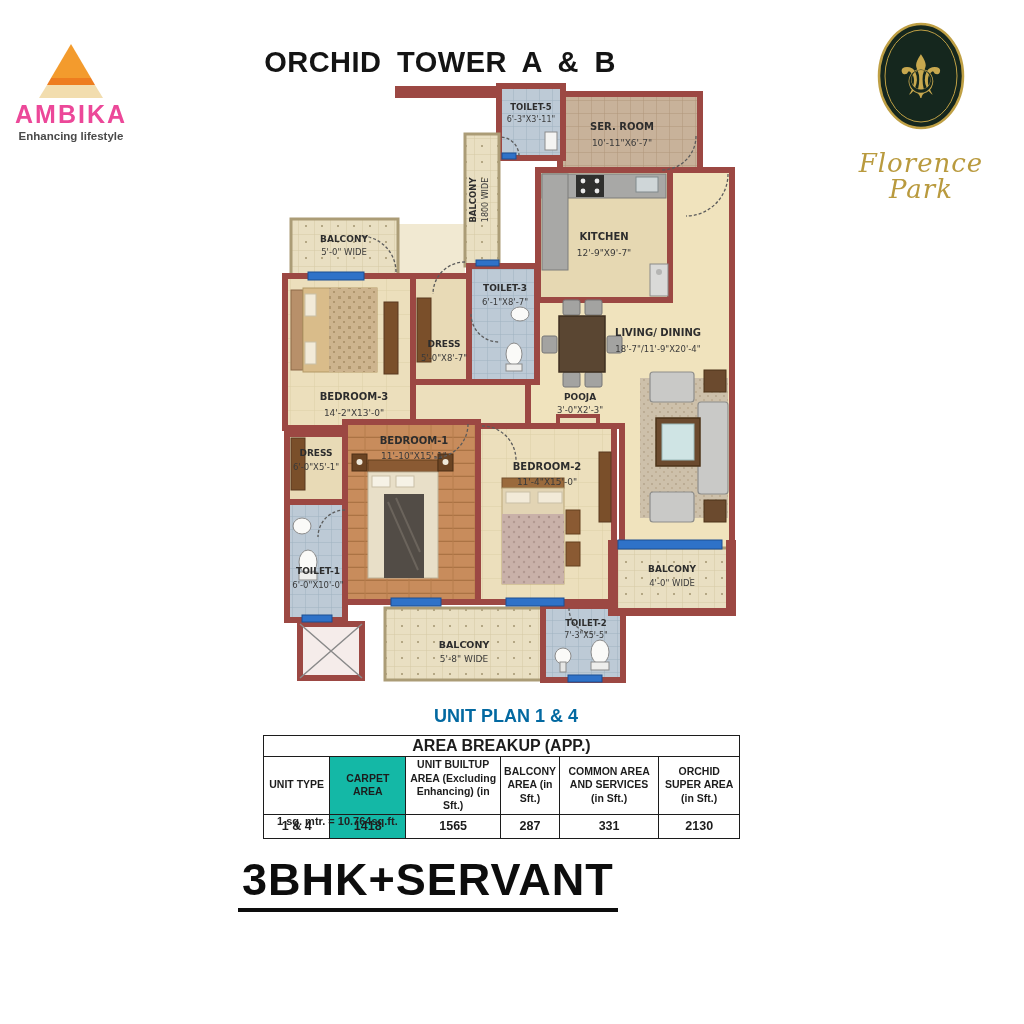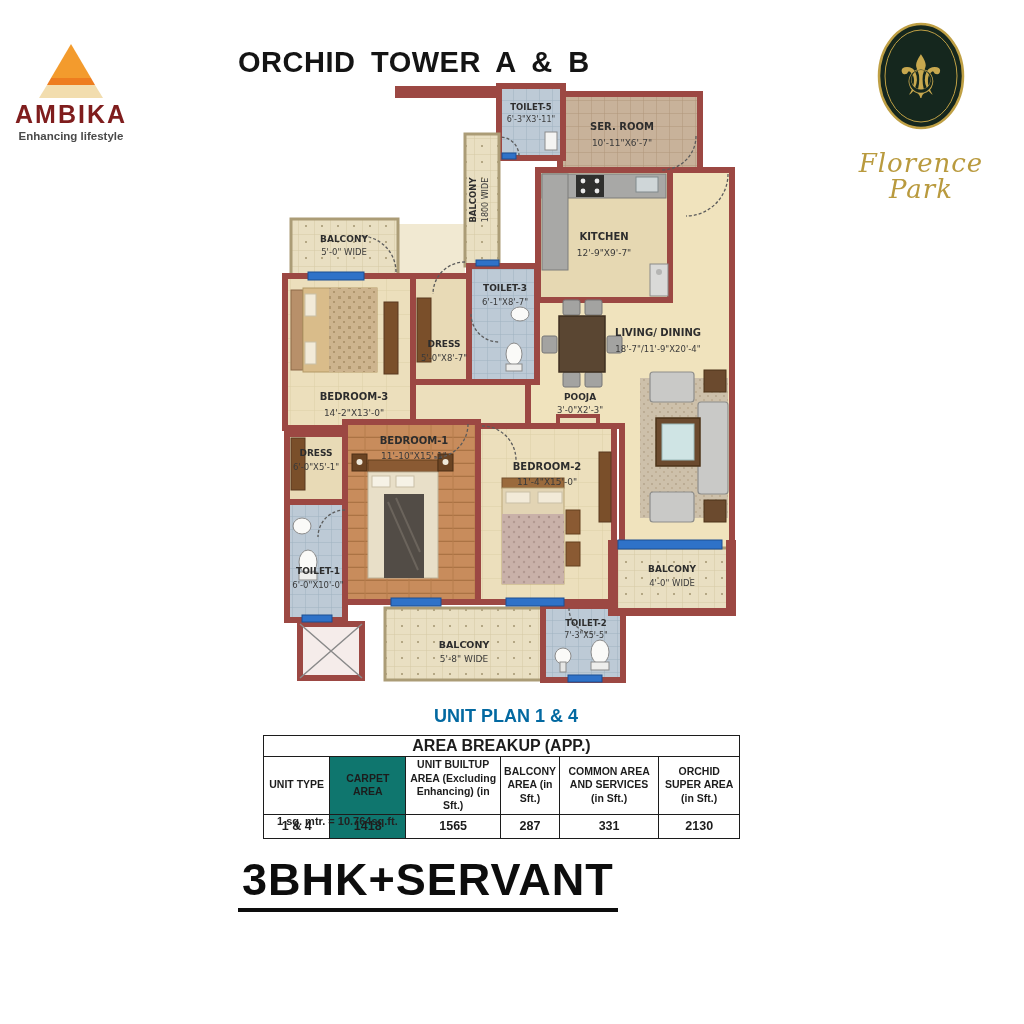--- a/index.html
+++ b/index.html
@@ -2,45 +2,45 @@
 <html><head>
 <meta charset="utf-8">
 <style>
   html,body{margin:0;padding:0;background:#ffffff;}
   .page{position:relative;width:1024px;height:1024px;background:#fff;overflow:hidden;
         font-family:"Liberation Sans", sans-serif;color:#1a1a1a;}
 
   
   .ambika{position:absolute;left:6px;top:44px;width:130px;text-align:center;}
   .ambika .tri{display:block;margin:0 auto;}
-  .ambika .name{font-size:25px;font-weight:800;color:#7f1d1d;letter-spacing:2px;line-height:1;margin-top:2px;}
+  .ambika .name{font-size:25px;font-weight:800;color:#ec4899;letter-spacing:2px;line-height:1;margin-top:2px;}
   .ambika .tag{font-size:11.5px;font-weight:700;color:#4a4a4a;margin-top:3px;}
 
-  .main-title{position:absolute;left:238px;top:46px;width:404px;
+  .main-title{position:absolute;left:238px;top:46px;width:404px;text-align:center;
               font-size:29px;font-weight:800;color:#141414;word-spacing:7px;letter-spacing:.5px;}
 
   .florence{position:absolute;left:826px;top:20px;width:190px;text-align:center;}
   .florence .script{font-family:"DejaVu Serif", serif;font-style:italic;font-size:26px;
                     color:#b99a3e;letter-spacing:1px;line-height:1;margin-top:14px;}
 
   
   .plan-wrap{position:absolute;left:266px;top:74px;width:484px;height:642px;}
   .plan-wrap svg{display:block;}
   text.rm{font-family:"DejaVu Sans", sans-serif;fill:#2d2d2d;font-weight:600;}
   text.dm{font-family:"DejaVu Sans", sans-serif;fill:#3a3a3a;font-weight:500;}
 
   
   .unitplan-title{position:absolute;left:268px;top:706px;width:476px;text-align:center;
                   font-size:18px;font-weight:800;color:#0369a1;}
   .area-table{position:absolute;left:263px;top:735px;width:477px;border-collapse:collapse;
               font-size:10.5px;color:#1c1c1c;}
   .area-table td,.area-table th{border:1.6px solid #1c1c1c;text-align:center;padding:1px 3px;}
   .area-table .cap{font-weight:700;height:17px;font-size:16px;}
   .area-table th{font-weight:600;height:42px;line-height:1.3;}
-  .area-table .green{background:#0f766e;}
+  .area-table .green{background:#14b8a6;}
   .area-table .val{font-size:12.5px;font-weight:800;height:21px;}
   .tbl-note{position:absolute;left:277px;top:815px;font-size:11px;font-weight:800;color:#222;}
 
   
   .plan-type{position:absolute;left:238px;top:854px;width:500px;text-align:left;}
   .plan-type span{display:inline-block;font-size:45px;font-weight:800;color:#0d0d0d;
                   letter-spacing:1px;border-bottom:4px solid #0d0d0d;padding:0 4px 2px 4px;}
 </style>
 </head>
 <body>

